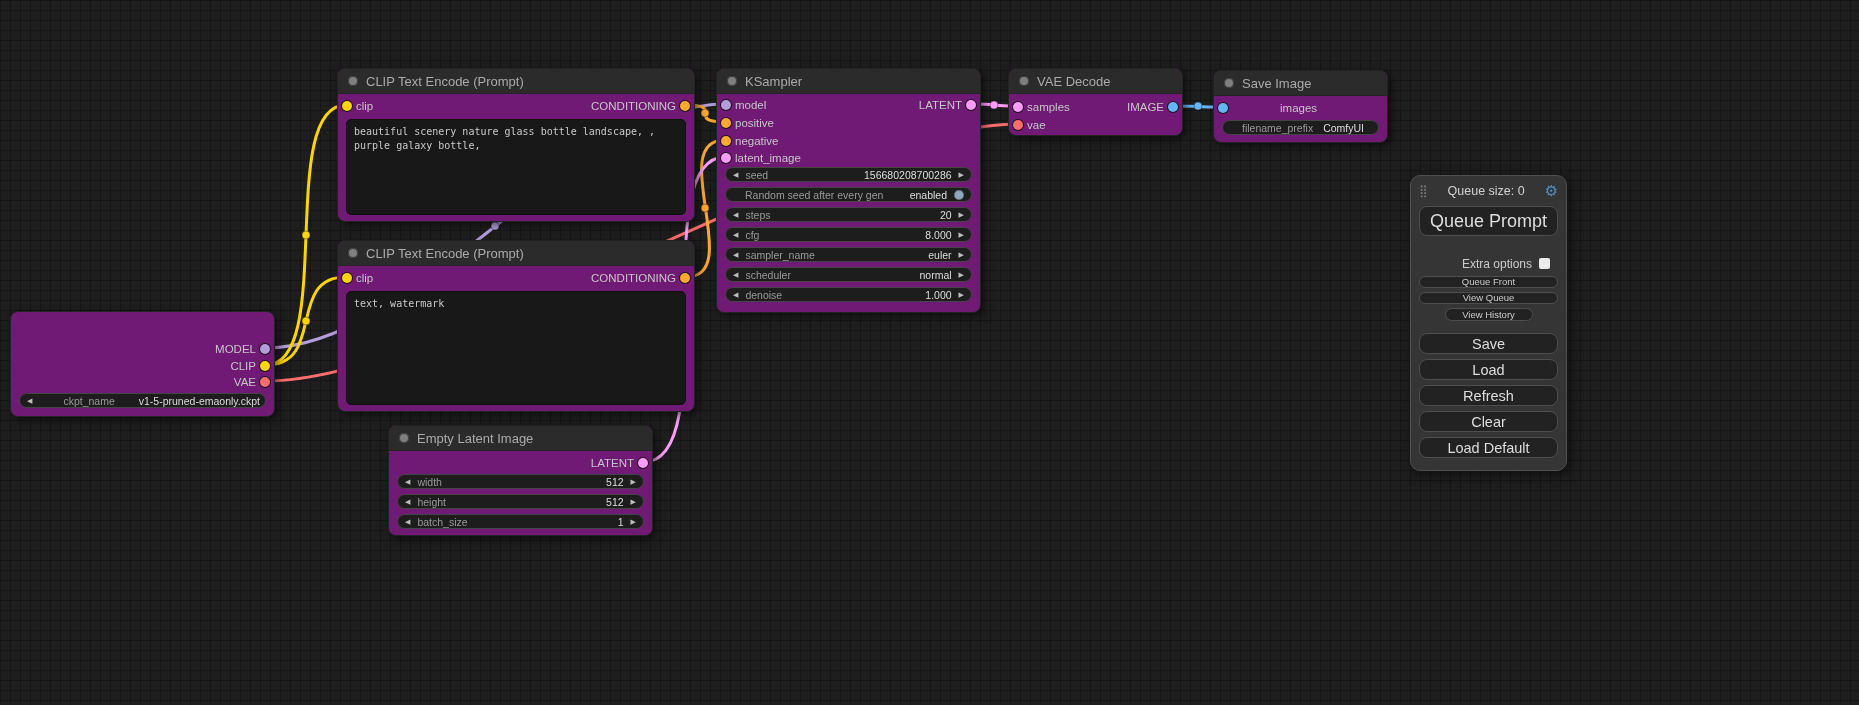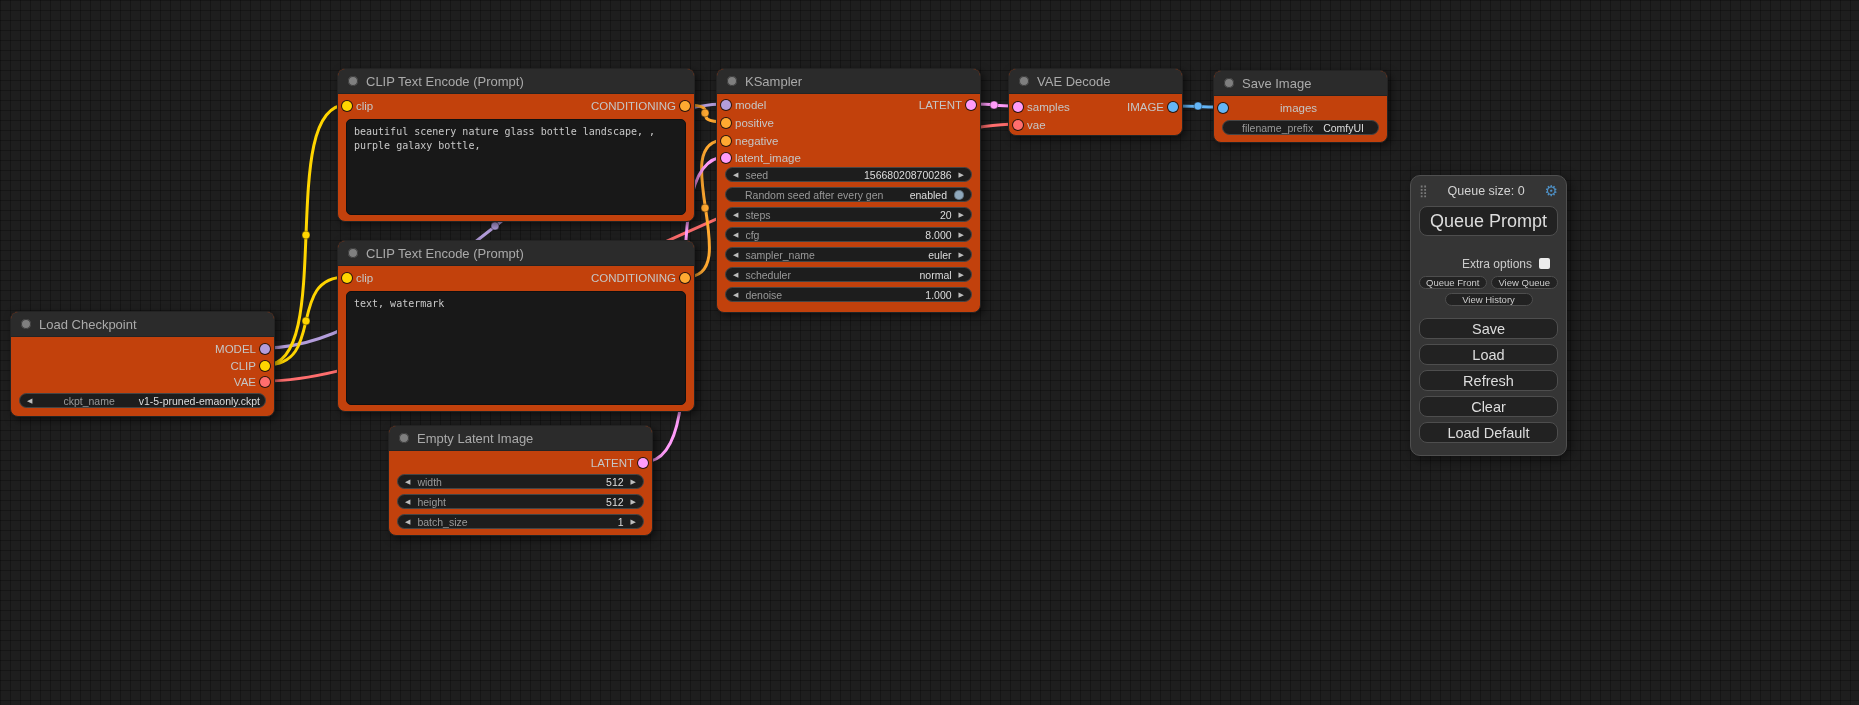--- a/index.html
+++ b/index.html
@@ -11,21 +11,21 @@
     background-image:
       linear-gradient(to right, rgba(0,0,0,0.28) 1px, transparent 1px),
       linear-gradient(to bottom, rgba(0,0,0,0.28) 1px, transparent 1px);
     background-size:10px 10px;
     z-index:0;
   }
   svg.links { position:absolute; left:0; top:0; z-index:1; pointer-events:none; }
   svg.links path { fill:none; stroke-width:3; }
   svg.links circle { stroke:rgba(0,0,0,0.35); stroke-width:1; }
 
-  .node { position:absolute; background:#c2410c; border:1px solid #232323;
+  .node { position:absolute; background:#701a75; border:1px solid #232323;
     border-radius:8px; box-shadow:3px 3px 9px rgba(0,0,0,0.55); z-index:2; }
   .ntitle { position:absolute; left:0; right:0; top:0; height:25px; background:#2b2b2b;
     border-radius:7px 7px 0 0; display:flex; align-items:center; gap:8px; padding:0 10px;
     border-bottom:1px solid #242424; }
   .ndot { width:10px; height:10px; border-radius:50%; background:#7f7f7f;
     box-shadow:inset 0 0 0 1px #3a3a3a; flex:0 0 auto; }
   .ntext { font-size:13px; color:#aaaaaa; white-space:nowrap; }
 
   .slot { position:absolute; font-size:11.5px; color:#c6c6c6; line-height:16px; white-space:nowrap; }
   .slot.in  { left:18px; }
@@ -57,21 +57,21 @@
   .drag-handle { color:#7a7a7a; font-size:12px; flex:0 0 auto; }
   .queue-size { color:#d2d2d2; font-size:12.5px; flex:1 1 auto; text-align:center; }
   .gear { font-size:15px; flex:0 0 auto; cursor:pointer; }
   .btn { display:block; background:#222222; border:1px solid #4e4e4e; color:#dddddd;
     text-align:center; font-family:"Liberation Sans", sans-serif; cursor:pointer; }
   .btn.qp { width:100%; height:30px; border-radius:8px; font-size:18px; margin-bottom:20px; }
   .extra-row { display:flex; justify-content:flex-end; align-items:center; gap:7px;
     height:15px; margin-bottom:5px; padding-right:8px; }
   .extra-label { color:#cccccc; font-size:12px; }
   .checkbox { width:11px; height:11px; background:#ececec; border-radius:2px; cursor:pointer; }
-  .small-row { display:flex; gap:4px; margin-bottom:4px; }
+  .small-row { display:flex; gap:4px; margin-bottom:4px;flex-direction:column; }
   .btn.small { flex:1 1 0; height:13px; border-radius:7px; font-size:9.5px;
     color:#cccccc; line-height:10px; padding:0; }
   .center-row { display:flex; justify-content:center; margin-bottom:3px; }
   .btn.vh { flex:0 0 auto; width:88px; }
   .big-buttons { margin-top:12px; display:flex; flex-direction:column; gap:5px; }
   .btn.big { width:100%; height:21px; border-radius:8px; font-size:14.5px; }
 </style>
 </head>
 <body>
 
@@ -92,24 +92,20 @@
   <circle cx="306" cy="321" r="4" fill="#FFD500"></circle>
   <circle cx="641" cy="252" r="4" fill="#FF6E6E"></circle>
   <circle cx="705" cy="113" r="4" fill="#FFA931"></circle>
   <circle cx="705" cy="208" r="4" fill="#FFA931"></circle>
   <circle cx="684" cy="309" r="4" fill="#FF9CF9"></circle>
   <circle cx="994" cy="105" r="4" fill="#FF9CF9"></circle>
   <circle cx="1198" cy="106" r="4" fill="#64B5F6"></circle>
 </svg>
 
 <div class="node" style="left:10px;top:311px;width:265px;height:106px;">
-  <div class="ntitle">
-    <span class="ndot"></span>
-    <span class="ntext">Load Checkpoint</span>
-  </div>
   <span class="slot out" style="top:29px;">MODEL</span>
   <span class="slot out" style="top:46px;">CLIP</span>
   <span class="slot out" style="top:62px;">VAE</span>
   <span class="pin out" style="top: 32px; background: rgb(179, 157, 219);"></span>
   <span class="pin out" style="top: 49px; background: rgb(255, 213, 0);"></span>
   <span class="pin out" style="top: 65px; background: rgb(255, 110, 110);"></span>
   <div class="widget" style="top:81px;gap:24px;">
     <span class="warr">◀</span>
     <span class="wname">ckpt_name</span>
     <span class="wval">v1-5-pruned-emaonly.ckpt</span>

